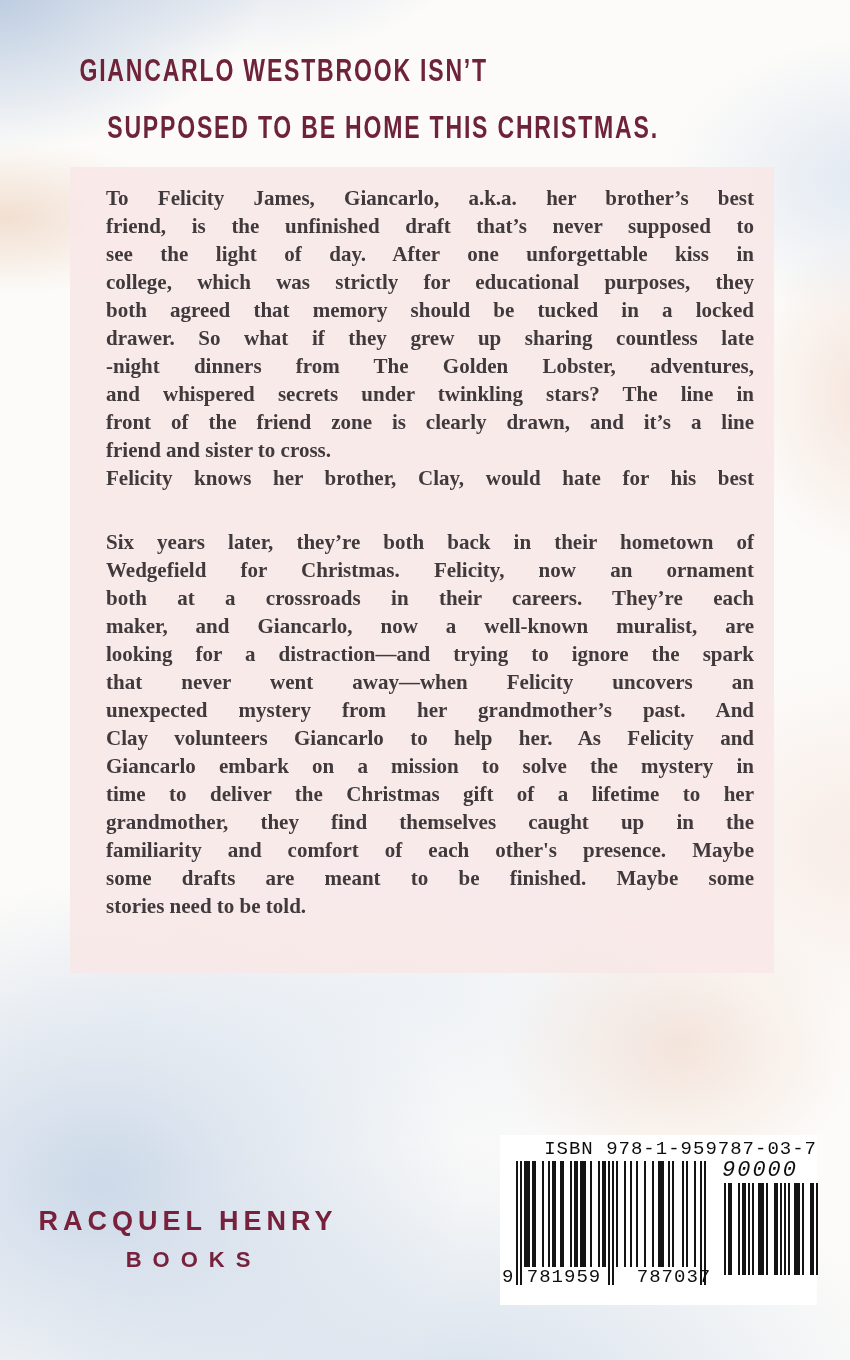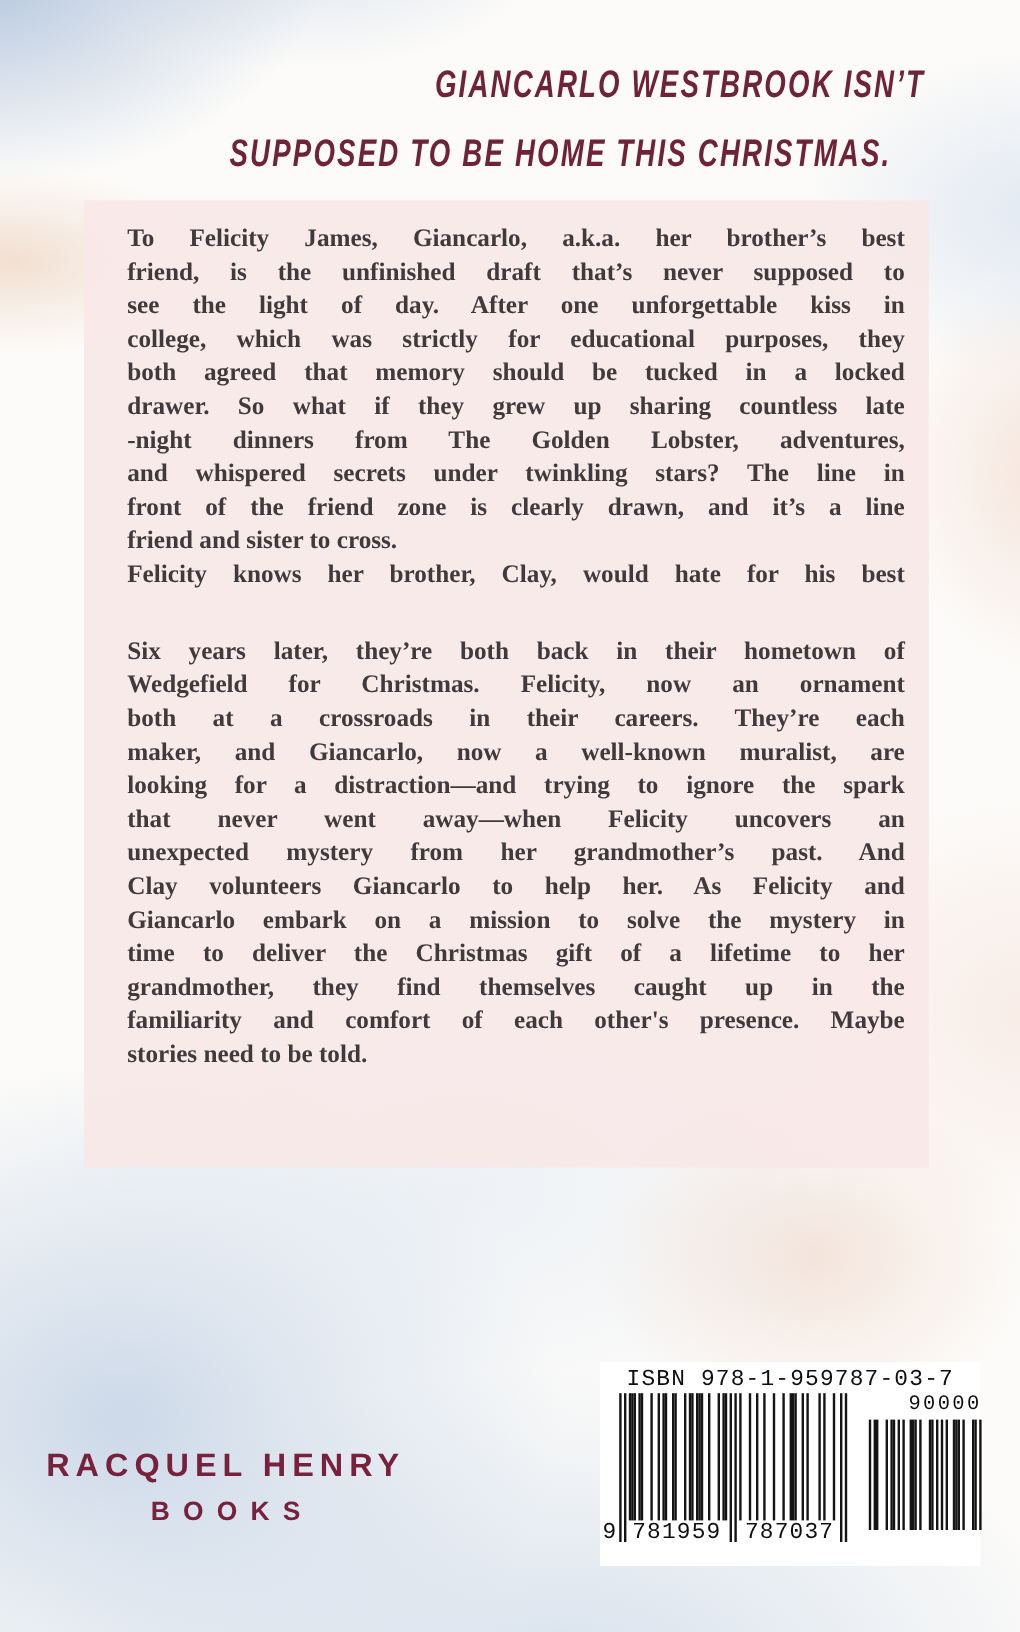--- a/index.html
+++ b/index.html
@@ -15,21 +15,21 @@
       radial-gradient(ellipse 240px 110px at 1% 16%, rgba(232,196,170,.5), transparent 70%),
       radial-gradient(ellipse 300px 200px at 103% 13%, rgba(213,224,239,.7), transparent 70%),
       radial-gradient(ellipse 190px 240px at 103% 29%, rgba(241,213,199,.6), transparent 70%),
       radial-gradient(ellipse 300px 260px at 101% 62%, rgba(244,221,211,.5), transparent 70%),
       radial-gradient(ellipse 260px 200px at 80% 77%, rgba(238,211,196,.55), transparent 70%),
       radial-gradient(ellipse 520px 300px at 45% 73%, rgba(222,231,242,.5), transparent 70%),
       radial-gradient(ellipse 520px 430px at 12% 87%, rgba(196,211,230,.85), transparent 70%),
       radial-gradient(ellipse 640px 370px at 55% 103%, rgba(205,218,234,.8), transparent 70%);
   }
   
-  .headline{position:absolute;top:50px;left:0;width:100%;text-align:right;color:#6f2338;font-style:italic;}
+  .headline{position:absolute;top:50px;left:0;width:100%;text-align:left;color:#6f2338;}
   .headline .h-line{display:block;height:40px;line-height:40px;margin-bottom:17px;}
   .headline .h-inner{
     display:inline-block;transform:scaleX(.72);transform-origin:50% 50%;
     font-weight:700;font-size:32px;letter-spacing:2.5px;white-space:nowrap;
   }
   
   .panel{
     position:absolute;left:70px;top:167px;width:704px;height:806px;
     box-sizing:border-box;padding:17px 20px 0 36px;
     background:rgba(248,232,232,.9);
@@ -42,33 +42,33 @@
   
   .publisher{position:absolute;left:28px;top:1206px;width:320px;text-align:center;color:#77213c;}
   .pub-name{font-size:27px;font-weight:700;letter-spacing:5px;white-space:nowrap;}
   .pub-division{font-size:22px;font-weight:700;letter-spacing:11px;margin-top:10px;text-indent:11px;}
   
   .barcode-box{
     position:absolute;left:500px;top:1135px;width:317px;height:170px;
     background:#fff;box-sizing:border-box;padding-top:3px;
     font-family:"Liberation Mono",monospace;color:#0e0e0e;
   }
-  .isbn-text{text-align:center;font-size:19px;letter-spacing:1px;white-space:nowrap;}
+  .isbn-text{text-align:right;font-size:19px;letter-spacing:1px;white-space:nowrap;}
   .bc-row{display:flex;align-items:flex-start;padding-left:16px;margin-top:1px;}
   .main-barcode{position:relative;width:190px;height:128px;}
   .bars{display:flex;align-items:flex-start;height:100%;}
   .module{flex:0 0 2px;height:106px;}
   .module.dark{background:#141414;}
   .main-barcode .module.guard.dark{height:124px;}
   .bc-digits{position:absolute;bottom:2px;font-size:19px;line-height:20px;}
   .bc-d9{left:-14px;}
   .bc-g1{left:8px;width:80px;text-align:center;letter-spacing:1px;}
-  .bc-g2{left:102px;width:80px;text-align:center;letter-spacing:1px;}
+  .bc-g2{left:118px;width:80px;text-align:center;letter-spacing:1px;}
   .supplement{margin-left:16px;width:96px;}
-  .supp-label{text-align:right;font-size:17px;line-height:20px;letter-spacing:2px;margin-bottom:2px;}
+  .supp-label{text-align:left;font-size:22px;line-height:20px;letter-spacing:2px;margin-bottom:2px;font-style:italic;}
   .supp .module{height:92px;}
 </style>
 </head>
 <body>
 
 <div class="page">
 
   <header class="headline">
     <div class="h-line">
       <span class="h-inner">GIANCARLO WESTBROOK ISN’T</span>
@@ -98,20 +98,21 @@
         <div class="tline">both at a crossroads in their careers. They’re each</div>
         <div class="tline">maker, and Giancarlo, now a well-known muralist, are</div>
         <div class="tline">looking for a distraction—and trying to ignore the spark</div>
         <div class="tline">that never went away—when Felicity uncovers an</div>
         <div class="tline">unexpected mystery from her grandmother’s past. And</div>
         <div class="tline">Clay volunteers Giancarlo to help her. As Felicity and</div>
         <div class="tline">Giancarlo embark on a mission to solve the mystery in</div>
         <div class="tline">time to deliver the Christmas gift of a lifetime to her</div>
         <div class="tline">grandmother, they find themselves caught up in the</div>
         <div class="tline">familiarity and comfort of each other's presence. Maybe</div>
+        <div class="tline">some drafts are meant to be finished. Maybe some</div>
         <div class="tline last">stories need to be told.</div>
       </div>
   </section>
 
   <footer>
 
     <div class="publisher">
       <div class="pub-name">RACQUEL HENRY</div>
       <div class="pub-division">BOOKS</div>
     </div>

